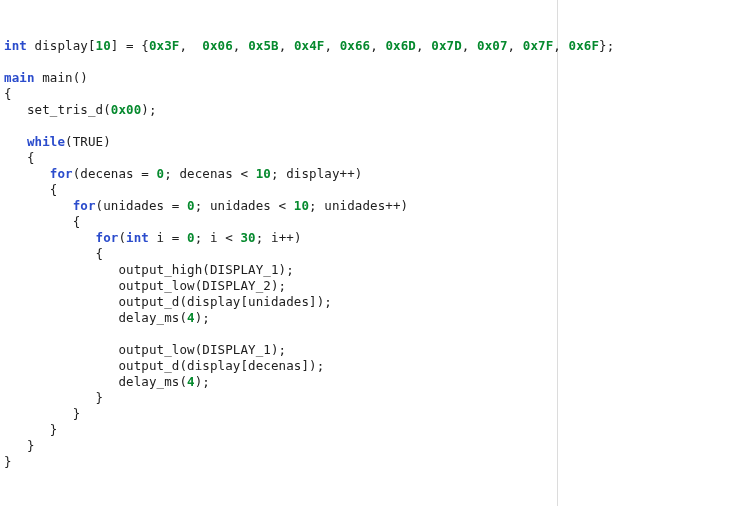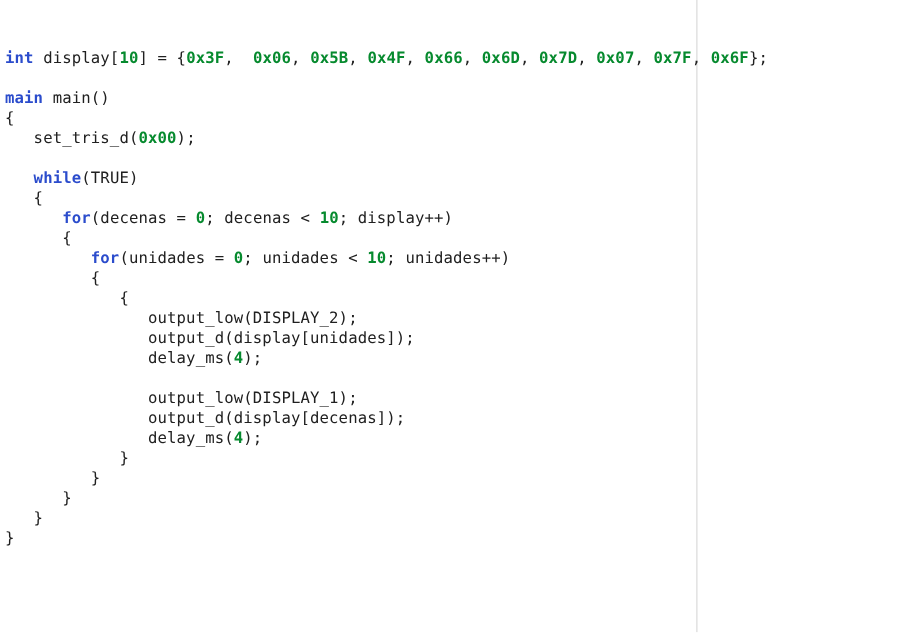--- a/index.html
+++ b/index.html
@@ -70,21 +70,23 @@
       <div class="code-line"><span class="tok-kw">main</span><span class="tok-plain"> main()</span></div>
       <div class="code-line"><span class="tok-plain">{</span></div>
       <div class="code-line"><span class="tok-plain">   set_tris_d(</span><span class="tok-num">0x00</span><span class="tok-plain">);</span></div>
       <div class="code-line blank">&nbsp;</div>
       <div class="code-line"><span class="tok-plain">   </span><span class="tok-kw">while</span><span class="tok-plain">(TRUE)</span></div>
       <div class="code-line"><span class="tok-plain">   {</span></div>
       <div class="code-line"><span class="tok-plain">      </span><span class="tok-kw">for</span><span class="tok-plain">(decenas = </span><span class="tok-num">0</span><span class="tok-plain">; decenas &lt; </span><span class="tok-num">10</span><span class="tok-plain">; display++)</span></div>
       <div class="code-line"><span class="tok-plain">      {</span></div>
       <div class="code-line"><span class="tok-plain">         </span><span class="tok-kw">for</span><span class="tok-plain">(unidades = </span><span class="tok-num">0</span><span class="tok-plain">; unidades &lt; </span><span class="tok-num">10</span><span class="tok-plain">; unidades++)</span></div>
       <div class="code-line"><span class="tok-plain">         {</span></div>
+      <div class="code-line"><span class="tok-plain">            </span><span class="tok-kw">for</span><span class="tok-plain">(</span><span class="tok-kw">int</span><span class="tok-plain"> i = </span><span class="tok-num">0</span><span class="tok-plain">; i &lt; </span><span class="tok-num">30</span><span class="tok-plain">; i++)</span></div>
       <div class="code-line"><span class="tok-plain">            {</span></div>
+      <div class="code-line"><span class="tok-plain">               output_high(DISPLAY_1);</span></div>
       <div class="code-line"><span class="tok-plain">               output_low(DISPLAY_2);</span></div>
       <div class="code-line"><span class="tok-plain">               output_d(display[unidades]);</span></div>
       <div class="code-line"><span class="tok-plain">               delay_ms(</span><span class="tok-num">4</span><span class="tok-plain">);</span></div>
       <div class="code-line blank">&nbsp;</div>
       <div class="code-line"><span class="tok-plain">               output_low(DISPLAY_1);</span></div>
       <div class="code-line"><span class="tok-plain">               output_d(display[decenas]);</span></div>
       <div class="code-line"><span class="tok-plain">               delay_ms(</span><span class="tok-num">4</span><span class="tok-plain">);</span></div>
       <div class="code-line"><span class="tok-plain">            }</span></div>
       <div class="code-line"><span class="tok-plain">         }</span></div>
       <div class="code-line"><span class="tok-plain">      }</span></div>

